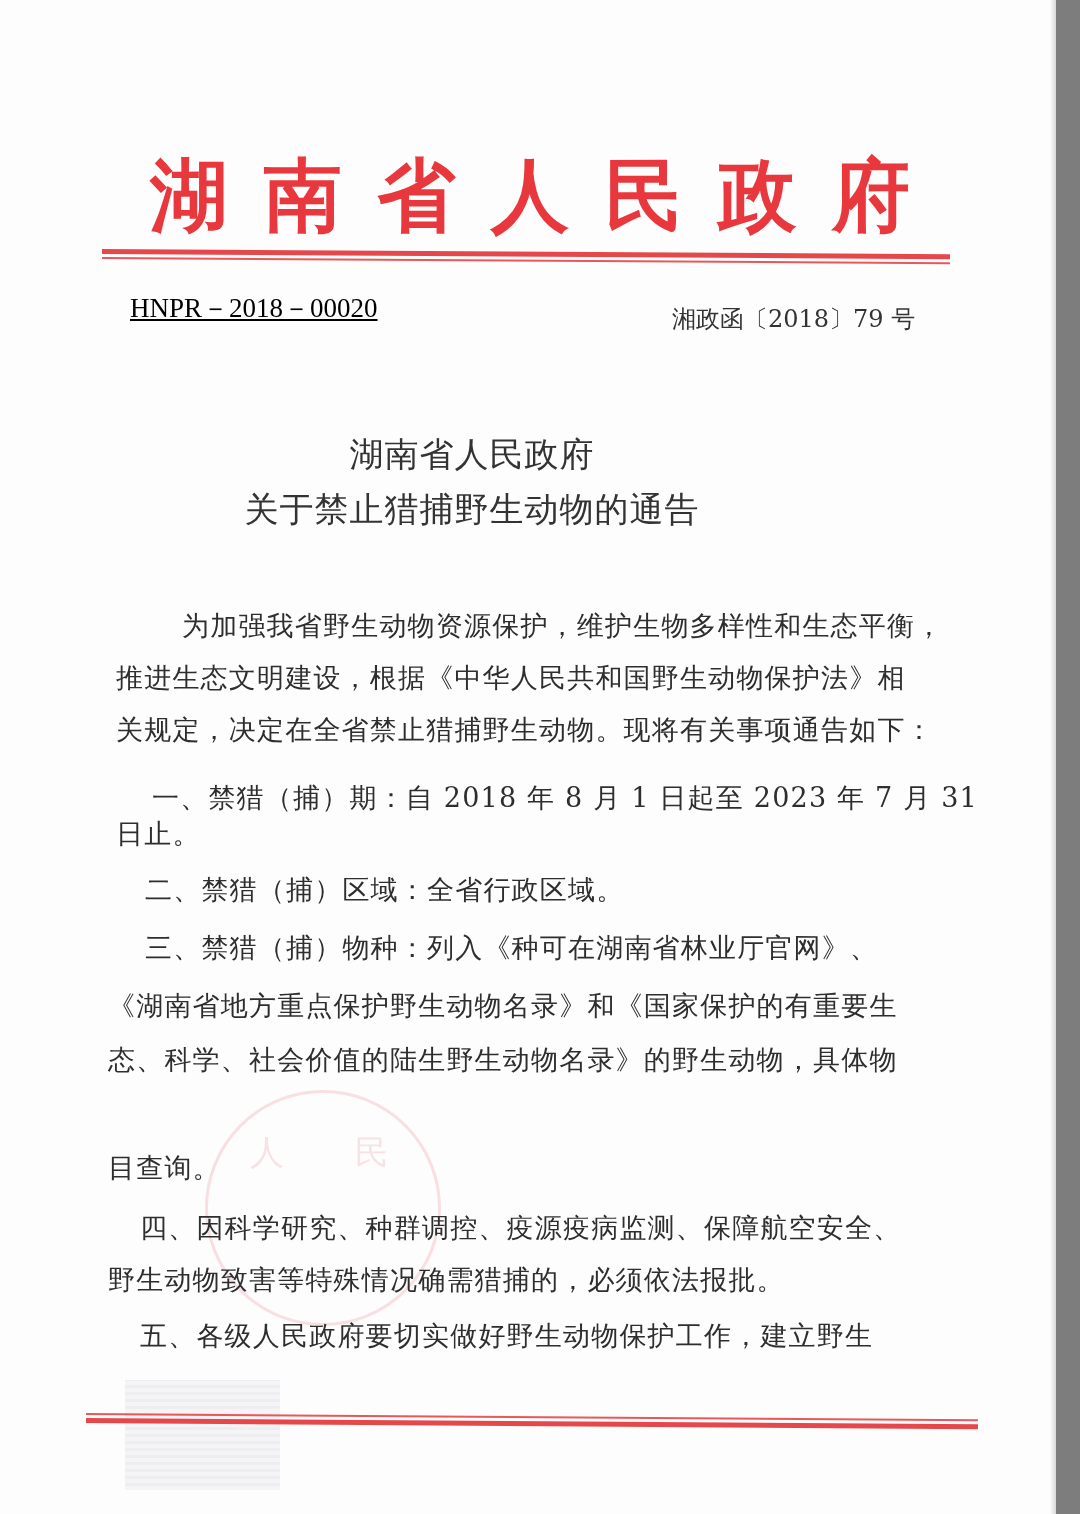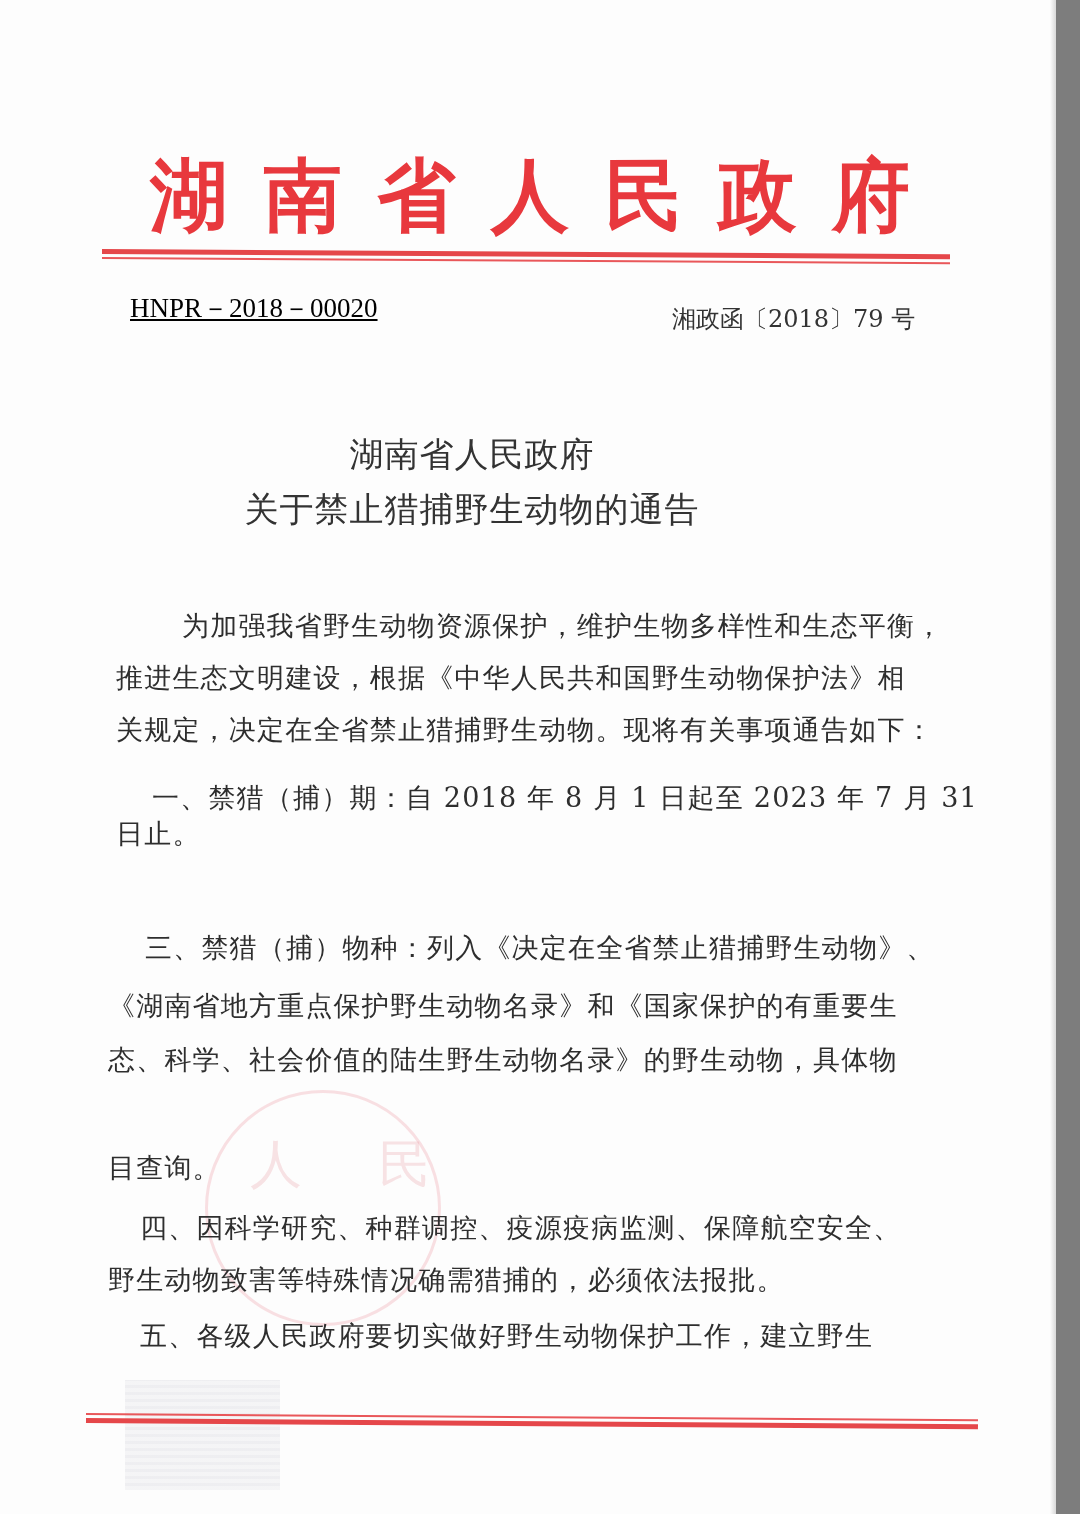--- a/index.html
+++ b/index.html
@@ -55,21 +55,21 @@
     .body-line {
       position: absolute; font-family: "DejaVu Serif", serif;
       font-size: 27px; line-height: 36px; color: #2e2e2e; white-space: nowrap;
       letter-spacing: 1.2px;
     }
     .seal {
       position: absolute; left: 205px; top: 1090px; width: 230px; height: 230px;
       border: 3px solid rgba(230, 120, 130, 0.22); border-radius: 50%;
     }
     .seal-text {
-      position: absolute; left: 250px; top: 1130px; font-size: 52px;
+      position: absolute; left: 250px; top: 1130px; font-size: 34px;
       color: rgba(225, 120, 130, 0.2); font-family: "DejaVu Serif", serif; letter-spacing: 30px;
     }
     .bleed {
       position: absolute; left: 125px; top: 1380px; width: 155px; height: 110px;
       background: repeating-linear-gradient(0deg, #f1f1f3 0 4px, #e8e8ec 4px 7px);
       opacity: 0.7;
     }
     .rule-bottom-thin {
       position: absolute; left: 86px; top: 1413px; width: 892px; height: 2px;
       background: #e9575a; transform: rotate(0.4deg); transform-origin: left center;
@@ -104,21 +104,22 @@
   <div class="title l2">关于禁止猎捕野生动物的通告</div>
 
   <div class="seal"></div>
   <div class="seal-text">人 民</div>
 
   <div class="body-line" style="left:182px; top:608px;">为加强我省野生动物资源保护，维护生物多样性和生态平衡，</div>
   <div class="body-line" style="left:116px; top:660px;">推进生态文明建设，根据《中华人民共和国野生动物保护法》相</div>
   <div class="body-line" style="left:116px; top:712px;">关规定，决定在全省禁止猎捕野生动物。现将有关事项通告如下：</div>
   <div class="body-line" style="left:152px; top:764px;margin-top:16px;">一、禁猎（捕）期：自 2018 年 8 月 1 日起至 2023 年 7 月 31</div>
   <div class="body-line" style="left:116px; top:816px;">日止。</div>
-  <div class="body-line" style="left:145px; top:930px;">三、禁猎（捕）物种：列入《决定在全省禁止猎捕野生动物》、</div>
+  <div class="body-line" style="left:145px; top:872px;">二、禁猎（捕）区域：全省行政区域。</div>
+  <div class="body-line" style="left:145px; top:930px;">三、禁猎（捕）物种：列入《种可在湖南省林业厅官网》、</div>
   <div class="body-line" style="left:108px; top:988px;">《湖南省地方重点保护野生动物名录》和《国家保护的有重要生</div>
   <div class="body-line" style="left:108px; top:1042px;">态、科学、社会价值的陆生野生动物名录》的野生动物，具体物</div>
   <div class="body-line" style="left:108px; top:1150px;">目查询。</div>
   <div class="body-line" style="left:108px; top:1262px;">野生动物致害等特殊情况确需猎捕的，必须依法报批。</div>
   <div class="body-line" style="left:140px; top:1210px;">四、因科学研究、种群调控、疫源疫病监测、保障航空安全、</div>
   <div class="body-line" style="left:140px; top:1318px;">五、各级人民政府要切实做好野生动物保护工作，建立野生</div>
 
   <div class="bleed"></div>
 
   <div class="rule-bottom-thin"></div>

